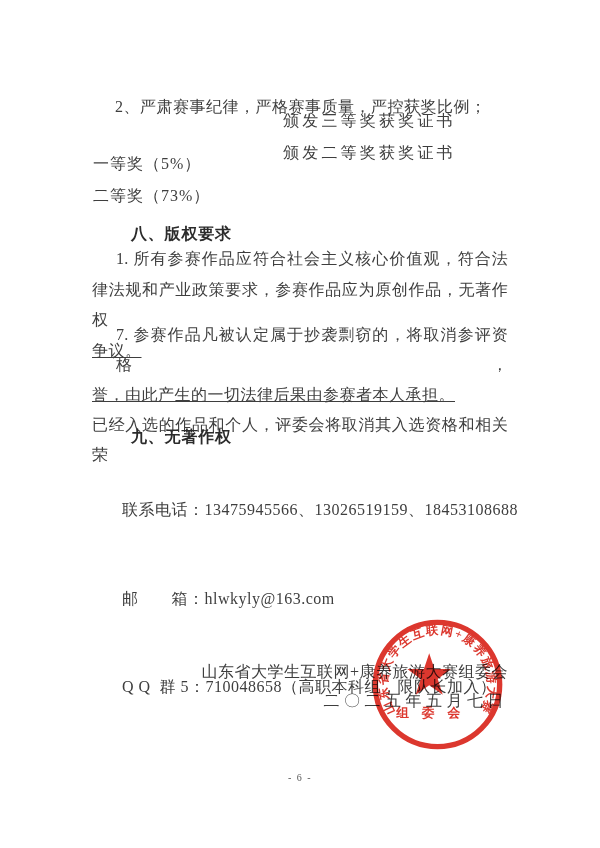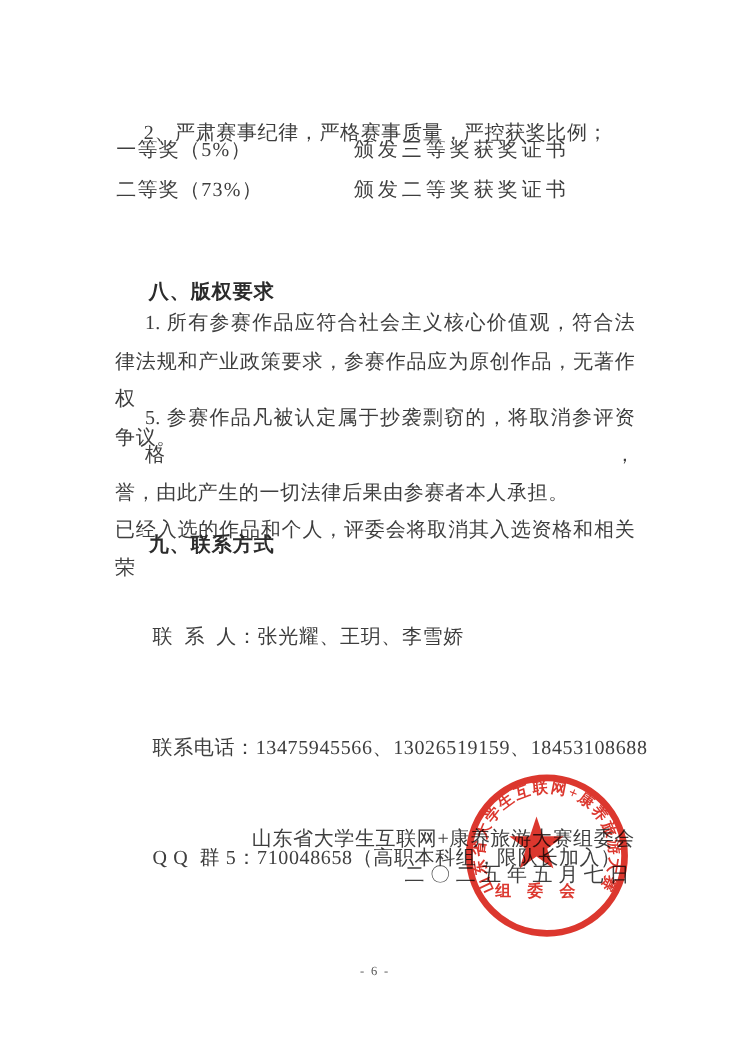--- a/index.html
+++ b/index.html
@@ -18,44 +18,44 @@
   }
   .abs { position: absolute; }
 
   
   #discipline {
     left: 92px; top: 75px; width: 420px;
     line-height: 31px; text-indent: 23px; letter-spacing: 0.5px;
   }
   #awards { left: 93px; top: 105px; width: 420px; }
   .award-row { display: flex; height: 31.5px; line-height: 31.5px; }
-  .award-tier { width: 190px; letter-spacing: 1px; }
+  .award-tier { width: 190px; letter-spacing: 1px; margin-top: 43px; }
   .award-cert { letter-spacing: 3.2px; }
 
   .sec-heading {
-    left: 88px; width: 420px; padding-left: 31px;
+    left: 100px; width: 420px; padding-left: 31px;
     font-family: "Liberation Sans", "DejaVu Sans", sans-serif;
     font-weight: 700; font-size: 16px; line-height: 31px;
     color: #2b2b2b; letter-spacing: 0.8px;
   }
   #heading8 { top: 202px; }
   #heading9 { top: 405px; }
 
   .jpara { left: 92px; width: 416px; }
   #para-copy1 { top: 244px; line-height: 30.5px; }
   #para-copy2 { top: 320px; line-height: 30px; }
   .jline {
     text-align: justify;
     text-align-last: justify;
     text-justify: inter-character;
     letter-spacing: 0.2px;
   }
   .jline-first { padding-left: 24px; }
   .jline-last {
-    text-align: right; text-align-last: left; letter-spacing: 0.5px;
+    text-align: right; text-align-last: left; letter-spacing: 0.5px; text-decoration: underline;
   }
 
   #contacts {
     left: 92px; top: 436px; width: 416px; padding-left: 30px;
     line-height: 29.5px; letter-spacing: 0.5px; white-space: pre;
   }
 
   #sig-org {
     left: 92px; top: 640px; width: 416px;
     text-align: right; line-height: 31px; letter-spacing: 0.5px;
@@ -107,30 +107,30 @@
 
   <h3 class="abs sec-heading" id="heading8">八、版权要求</h3>
 
   <div class="abs jpara" id="para-copy1">
     <div class="jline jline-first">1. 所有参赛作品应符合社会主义核心价值观，符合法</div>
     <div class="jline">律法规和产业政策要求，参赛作品应为原创作品，无著作权</div>
     <div class="jline jline-last">争议。</div>
   </div>
 
   <div class="abs jpara" id="para-copy2">
-    <div class="jline jline-first">5. 参赛作品凡被认定属于抄袭剽窃的，将取消参评资格，</div>
+    <div class="jline jline-first">7. 参赛作品凡被认定属于抄袭剽窃的，将取消参评资格，</div>
     <div class="jline jline-last">誉，由此产生的一切法律后果由参赛者本人承担。</div>
     <div class="jline">已经入选的作品和个人，评委会将取消其入选资格和相关荣</div>
   </div>
 
-  <h3 class="abs sec-heading" id="heading9">九、联系方式</h3>
+  <h3 class="abs sec-heading" id="heading9">九、无著作权</h3>
 
   <div class="abs" id="contacts">
-    <div>联  系  人：张光耀、王玥、李雪娇</div>
     <div>联系电话：13475945566、13026519159、18453108688</div>
+    <div>邮　　箱：hlwkyly@163.com</div>
     <div>Q Q  群 5：710048658（高职本科组，限队长加入）</div>
     
     
   </div>
 
   <p class="abs" id="sig-org">山东省大学生互联网+康养旅游大赛组委会</p>
 
   <p class="abs" id="sig-date">二〇二五年五月七日</p>
 
   <svg class="abs" id="stamp" viewBox="0 0 140 140">

